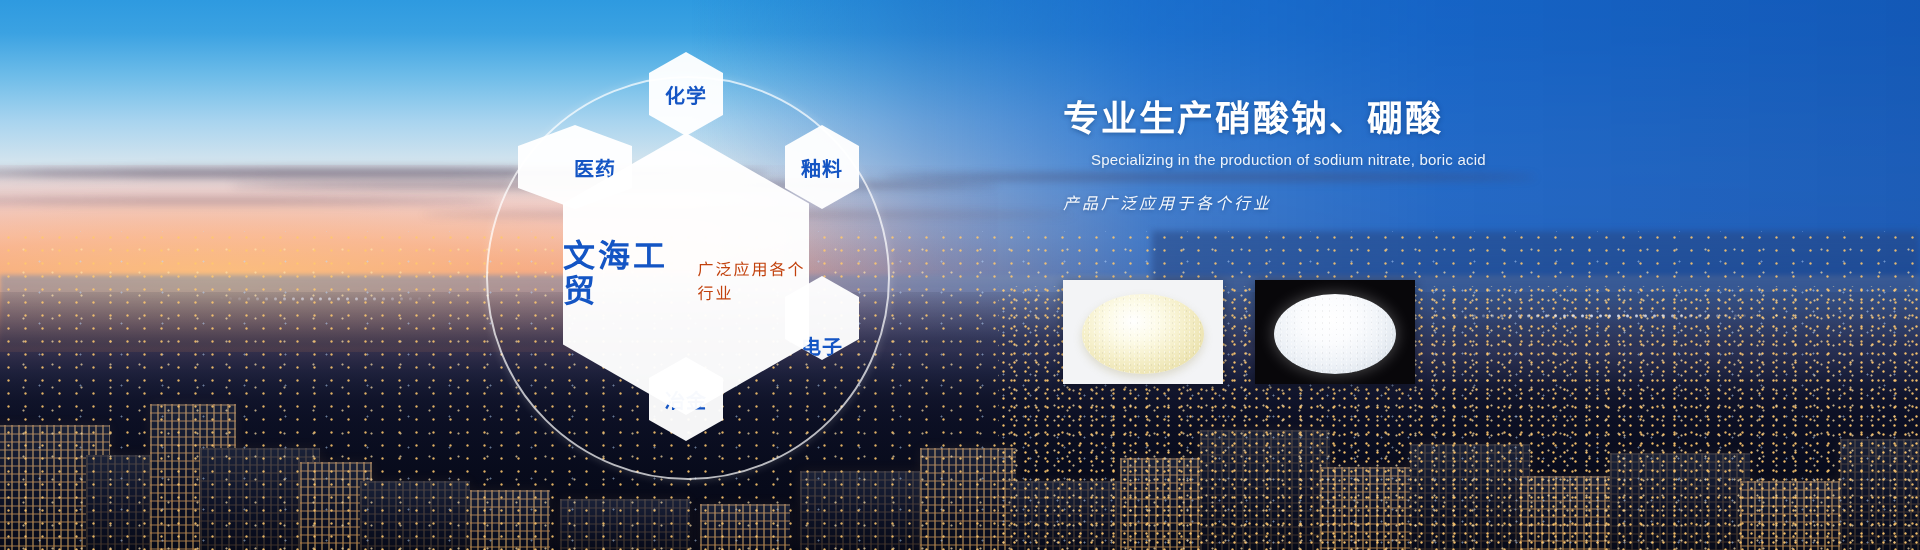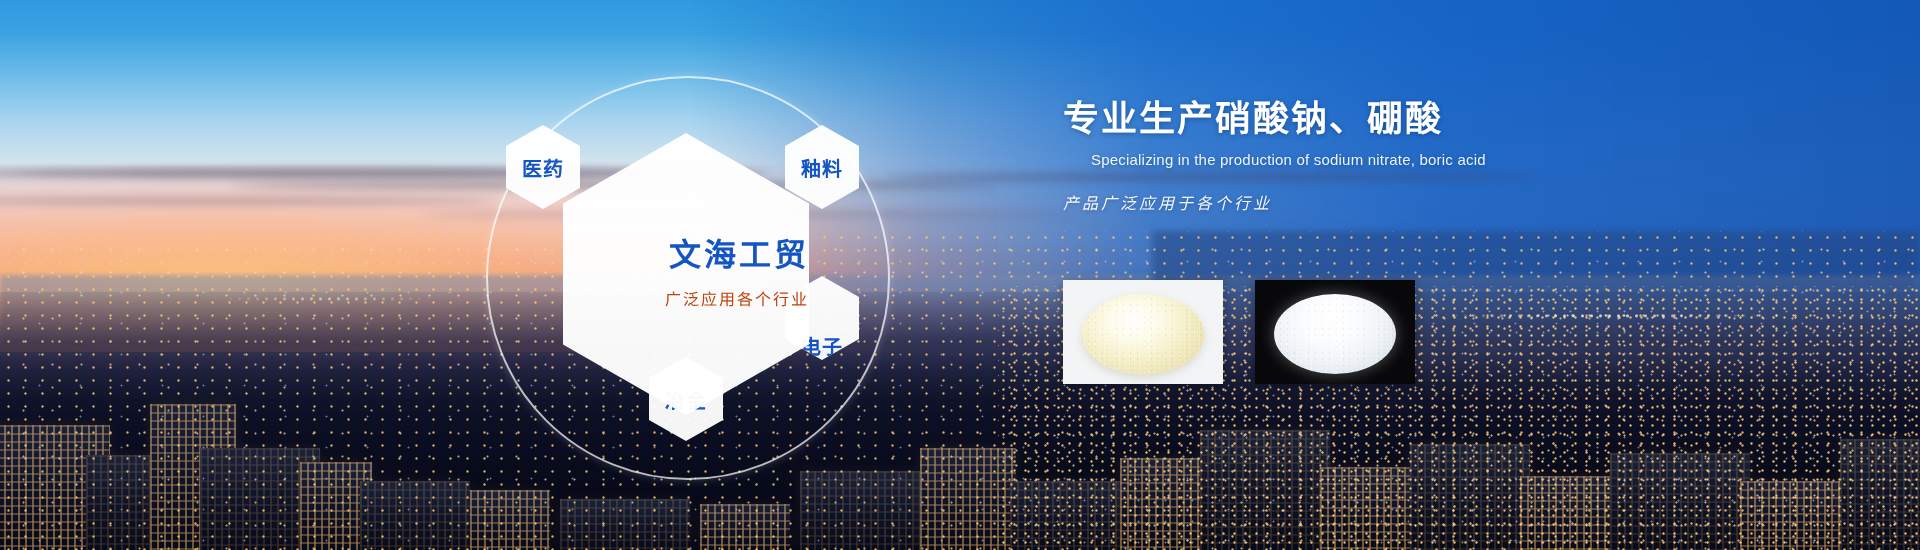--- a/index.html
+++ b/index.html
@@ -222,23 +222,22 @@
     user-select: none;
   }
   .hex-sm {
     width: 74px;
     height: 84px;
     font-size: 20px;
   }
   .hex-center {
     width: 246px;
     height: 282px;
-    flex-direction: column;
+    flex-direction: row;
     background: rgba(255,255,255,0.97);
-    align-items: flex-end;
   }
   .hex-center .main {
     color: #1455c4;
     font-size: 32px;
     font-weight: bold;
     letter-spacing: 3px;
     line-height: 1.1;
   }
   .hex-center .sub {
     margin-top: 12px;
@@ -248,21 +247,21 @@
     letter-spacing: 2px;
     margin-left: 26px;
   }
 
   
   .hex.top      { left: 219px;  top: 32px;  }
   .hex.upright  { left: 355px;  top: 105px; }
   .hex.lowright { left: 355px;  top: 256px; align-items: flex-end; }
   .hex.bottom   { left: 219px;  top: 337px; }
   .hex.lowleft  { left:  84px;  top: 256px; }
-  .hex.upleft   { left:  76px;  top: 105px; }
+  .hex.upleft   { left:  88px;  top: 105px; padding-left: 40px; }
   .hex.center   { left: 133px;  top: 113px; }
 
   
   .copy {
     position: absolute;
     left: 1063px;
     top: 96px;
     width: 700px;
   }
   .copy .headline {
@@ -392,20 +391,23 @@
 
   <div class="lights"></div>
   <div class="lights dense"></div>
   <div class="bridge"></div>
   <div class="bridge left"></div>
 
   <div class="hexwrap">
 
     <div class="ring"></div>
 
+    <div class="hex hex-sm top">
+      <span>化学</span>
+    </div>
 
     <div class="hex hex-sm upright">
       <span>釉料</span>
     </div>
 
     <div class="hex hex-sm lowright">
       <span>电子</span>
     </div>
 
     <div class="hex hex-sm bottom">

